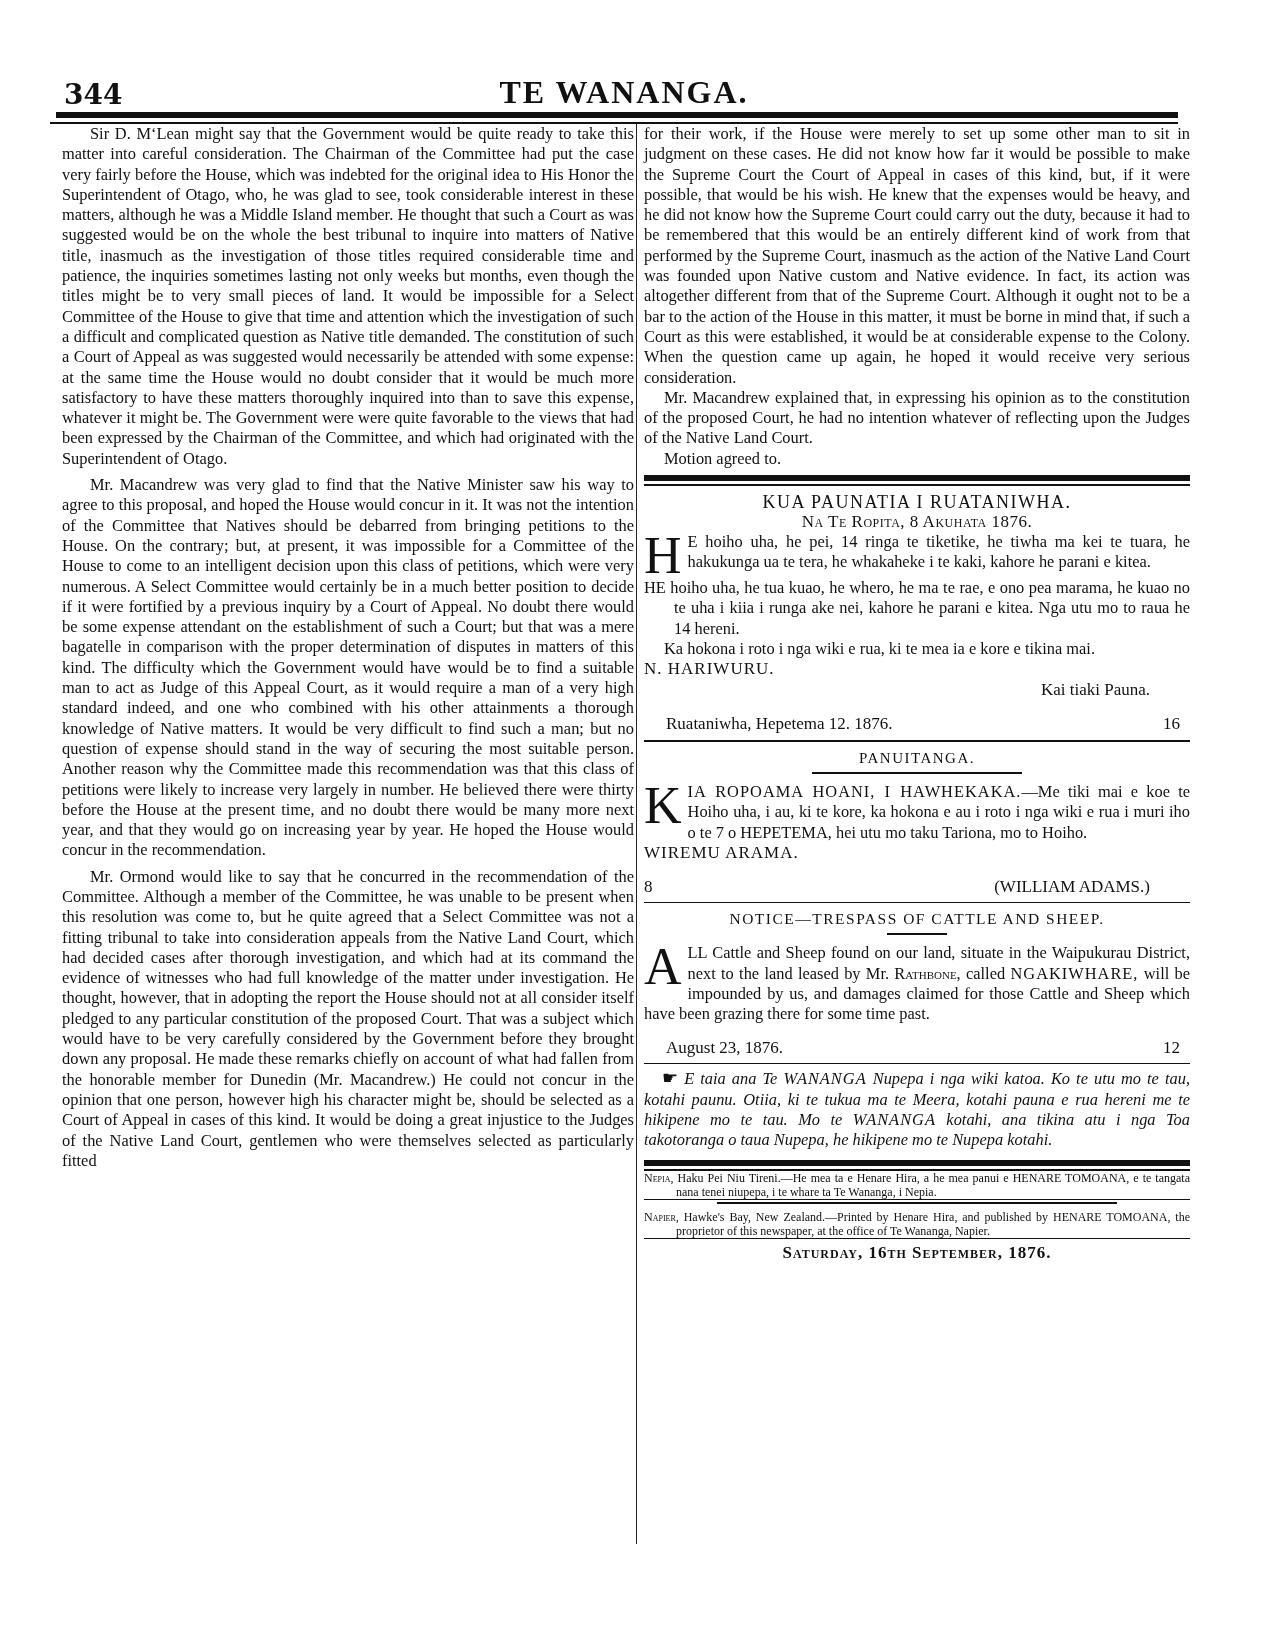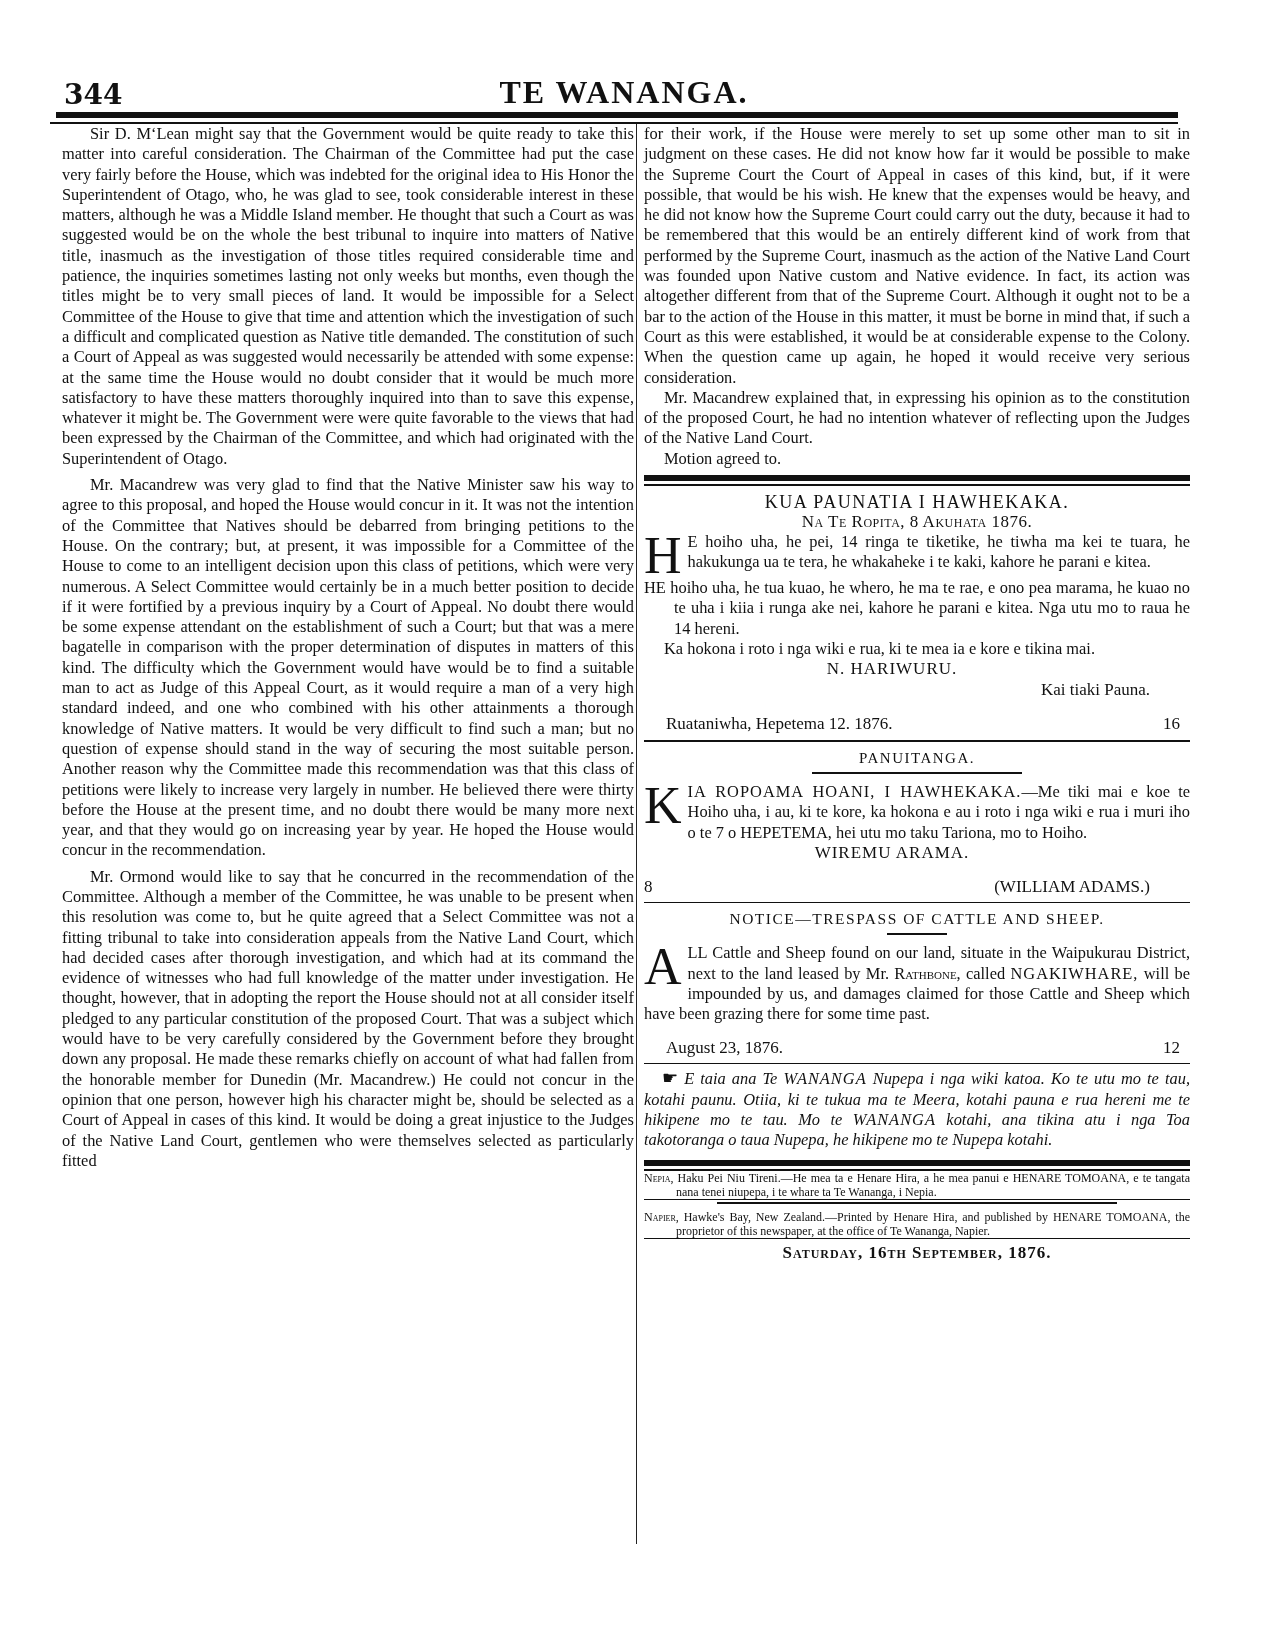--- a/index.html
+++ b/index.html
@@ -35,21 +35,21 @@
   .rule { height: 1.5px; background: #111; }
   .short-rule { width: 210px; height: 2px; background: #111; margin: 4px auto 8px auto; }
 
   .heading { text-align: center; font-size: 18px; letter-spacing: 1.5px; margin-top: 6px; }
   .subheading { text-align: center; font-size: 17px; letter-spacing: 0.5px; }
   .small-caps { font-variant: small-caps; }
 
   .dropcap-block { position: relative; }
   .dropcap { float: left; font-size: 52px; line-height: 44px; margin: 2px 6px 0 0; font-family: "Liberation Serif", serif; }
   .hanging { padding-left: 30px; text-indent: -30px; }
-  .sig-name { text-align: center; padding-right: 50px; letter-spacing: 1px; font-size: 17px; }
+  .sig-name { text-align: left; padding-right: 50px; letter-spacing: 1px; font-size: 17px; }
   .sig-role { text-align: right; padding-right: 40px; font-size: 17px; }
   .dateline { display: flex; justify-content: space-between; padding: 0 10px 0 22px; font-size: 17px; margin-top: 14px; }
 
   .notice-caps { letter-spacing: 1px; }
   .italic-notice { font-style: italic; font-size: 16.4px; line-height: 20.3px; text-align: justify; }
   .hand { font-style: normal; font-size: 18px; }
 
   .imprint { font-size: 12px; line-height: 14px; padding-left: 32px; text-indent: -32px; margin: 4px 0; }
   .imprint-date { text-align: center; font-size: 16px; letter-spacing: 1px; margin: 6px 0 2px; }
   .final-date { text-align: center; font-size: 17px; font-weight: bold; letter-spacing: 1px; margin-top: 4px; }
@@ -76,21 +76,21 @@
 
   <div class="col-right">
     <p>for their work, if the House were merely to set up some other man to sit in judgment on these cases. He did not know how far it would be possible to make the Supreme Court the Court of Appeal in cases of this kind, but, if it were possible, that would be his wish. He knew that the expenses would be heavy, and he did not know how the Supreme Court could carry out the duty, because it had to be remembered that this would be an entirely different kind of work from that performed by the Supreme Court, inasmuch as the action of the Native Land Court was founded upon Native custom and Native evidence. In fact, its action was altogether different from that of the Supreme Court. Although it ought not to be a bar to the action of the House in this matter, it must be borne in mind that, if such a Court as this were established, it would be at considerable expense to the Colony. When the question came up again, he hoped it would receive very serious consideration.</p>
     <p class="indent">Mr. Macandrew explained that, in expressing his opinion as to the constitution of the proposed Court, he had no intention whatever of reflecting upon the Judges of the Native Land Court.</p>
     <p class="indent">Motion agreed to.</p>
 
     <div class="bar-thick"></div>
     <div class="bar-thin"></div>
 
     <div>
-      <div class="heading">KUA PAUNATIA I HAWHEKAKA.</div>
+      <div class="heading">KUA PAUNATIA I RUATANIWHA.</div>
       <div class="subheading small-caps">Na Te Ropita, 8 Akuhata 1876.</div>
       <div class="dropcap-block">
         <span class="dropcap">H</span>
         <p>E hoiho uha, he pei, 14 ringa te tiketike, he tiwha ma kei te tuara, he hakukunga ua te tera, he whakaheke i te kaki, kahore he parani e kitea.</p>
       </div>
       <p class="hanging" style="clear:both;">HE hoiho uha, he tua kuao, he whero, he ma te rae, e ono pea marama, he kuao no te uha i kiia i runga ake nei, kahore he parani e kitea. Nga utu mo to raua he 14 hereni.</p>
       <p class="indent">Ka hokona i roto i nga wiki e rua, ki te mea ia e kore e tikina mai.</p>
       <div class="sig-name">N. HARIWURU.</div>
       <div class="sig-role">Kai tiaki Pauna.</div>
       <div class="dateline">

